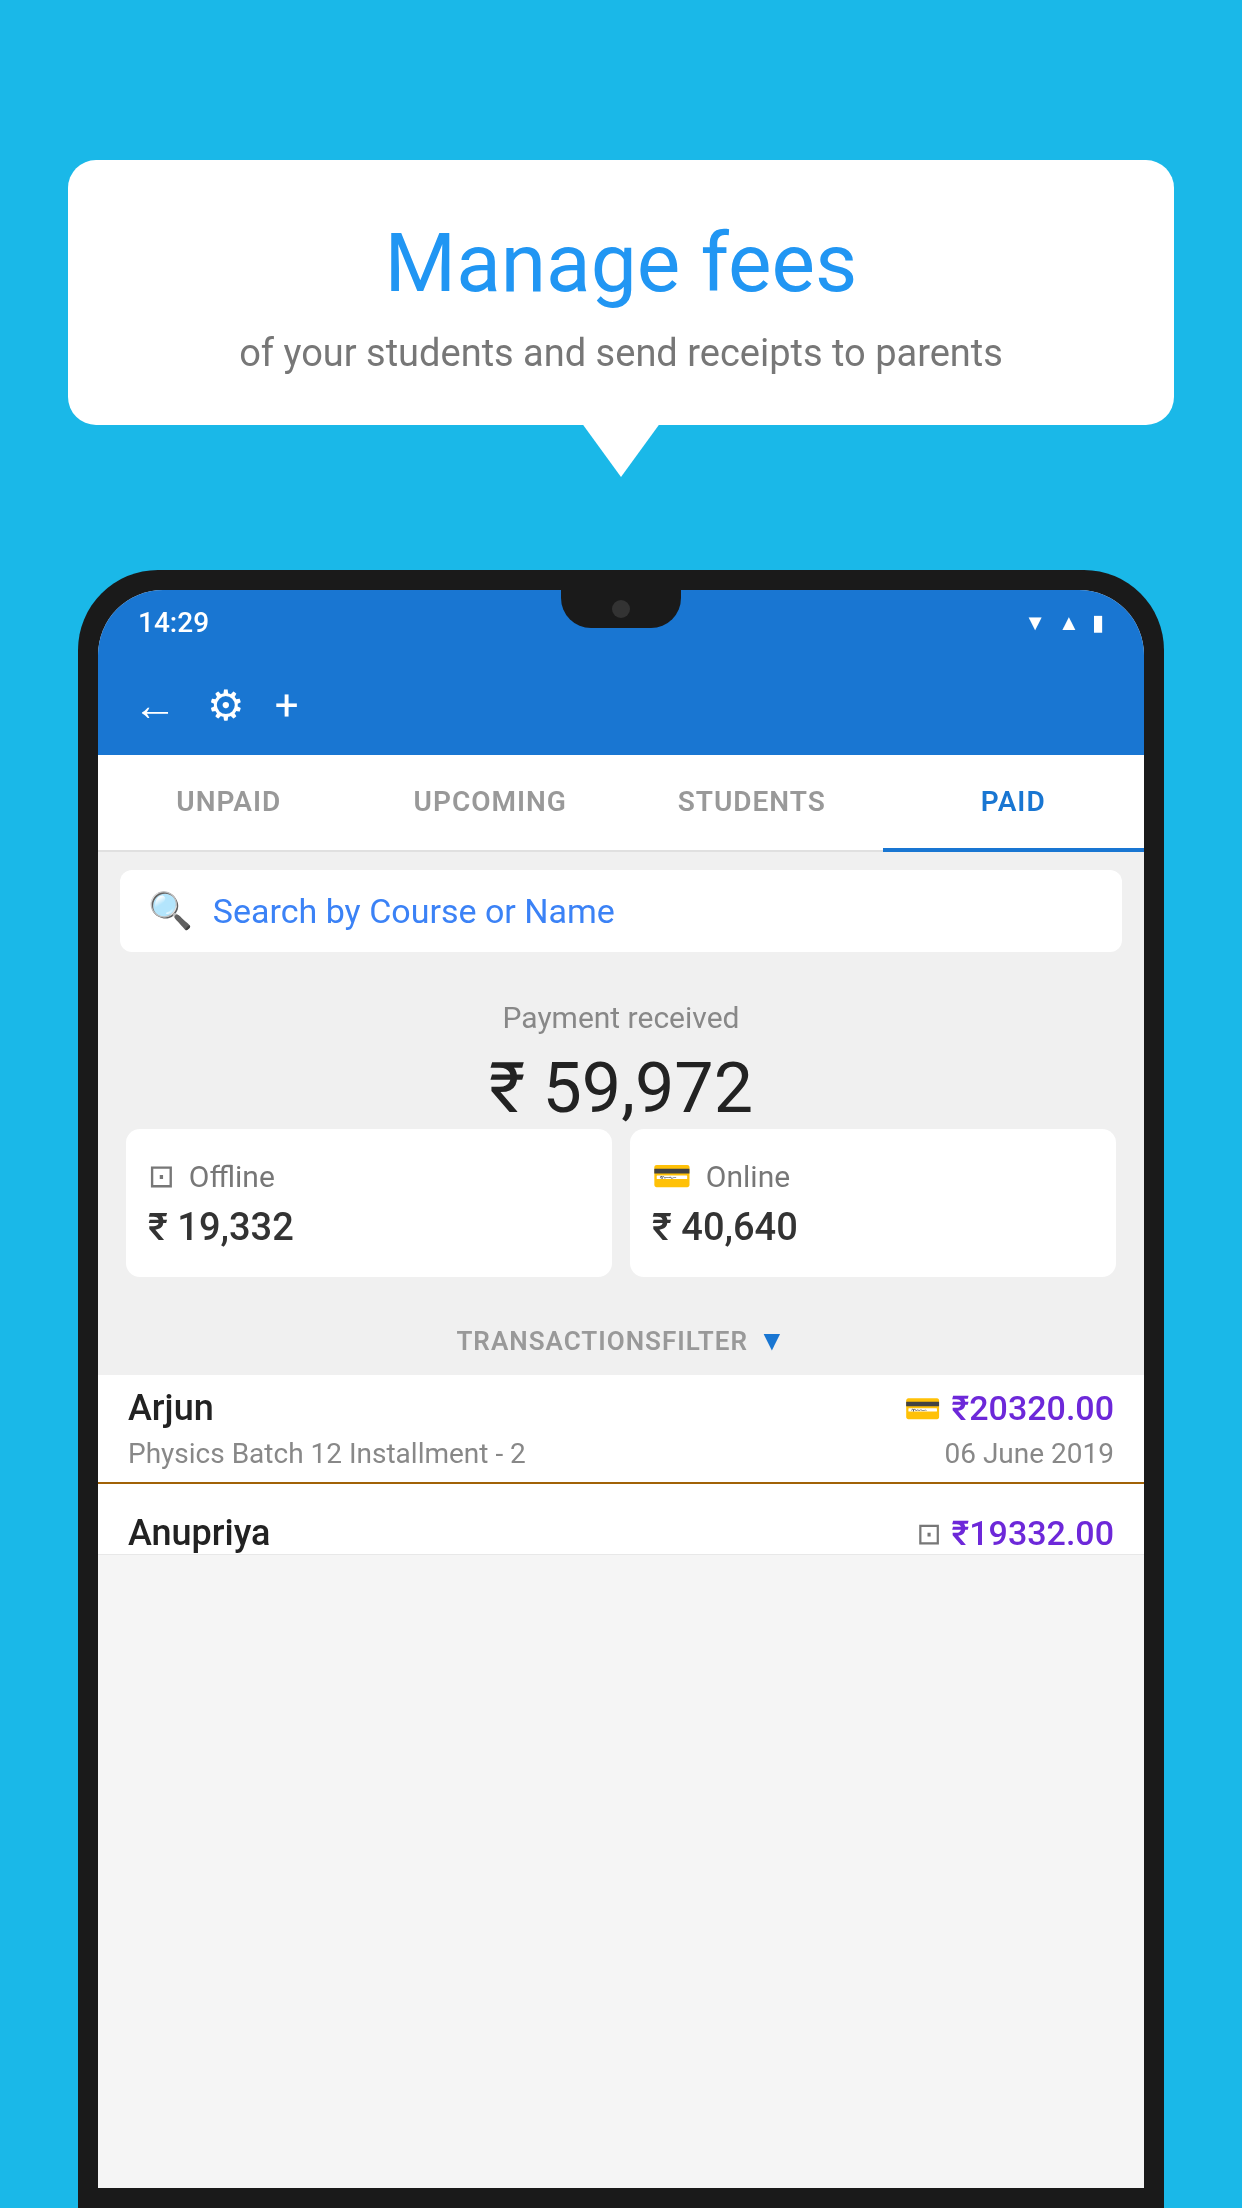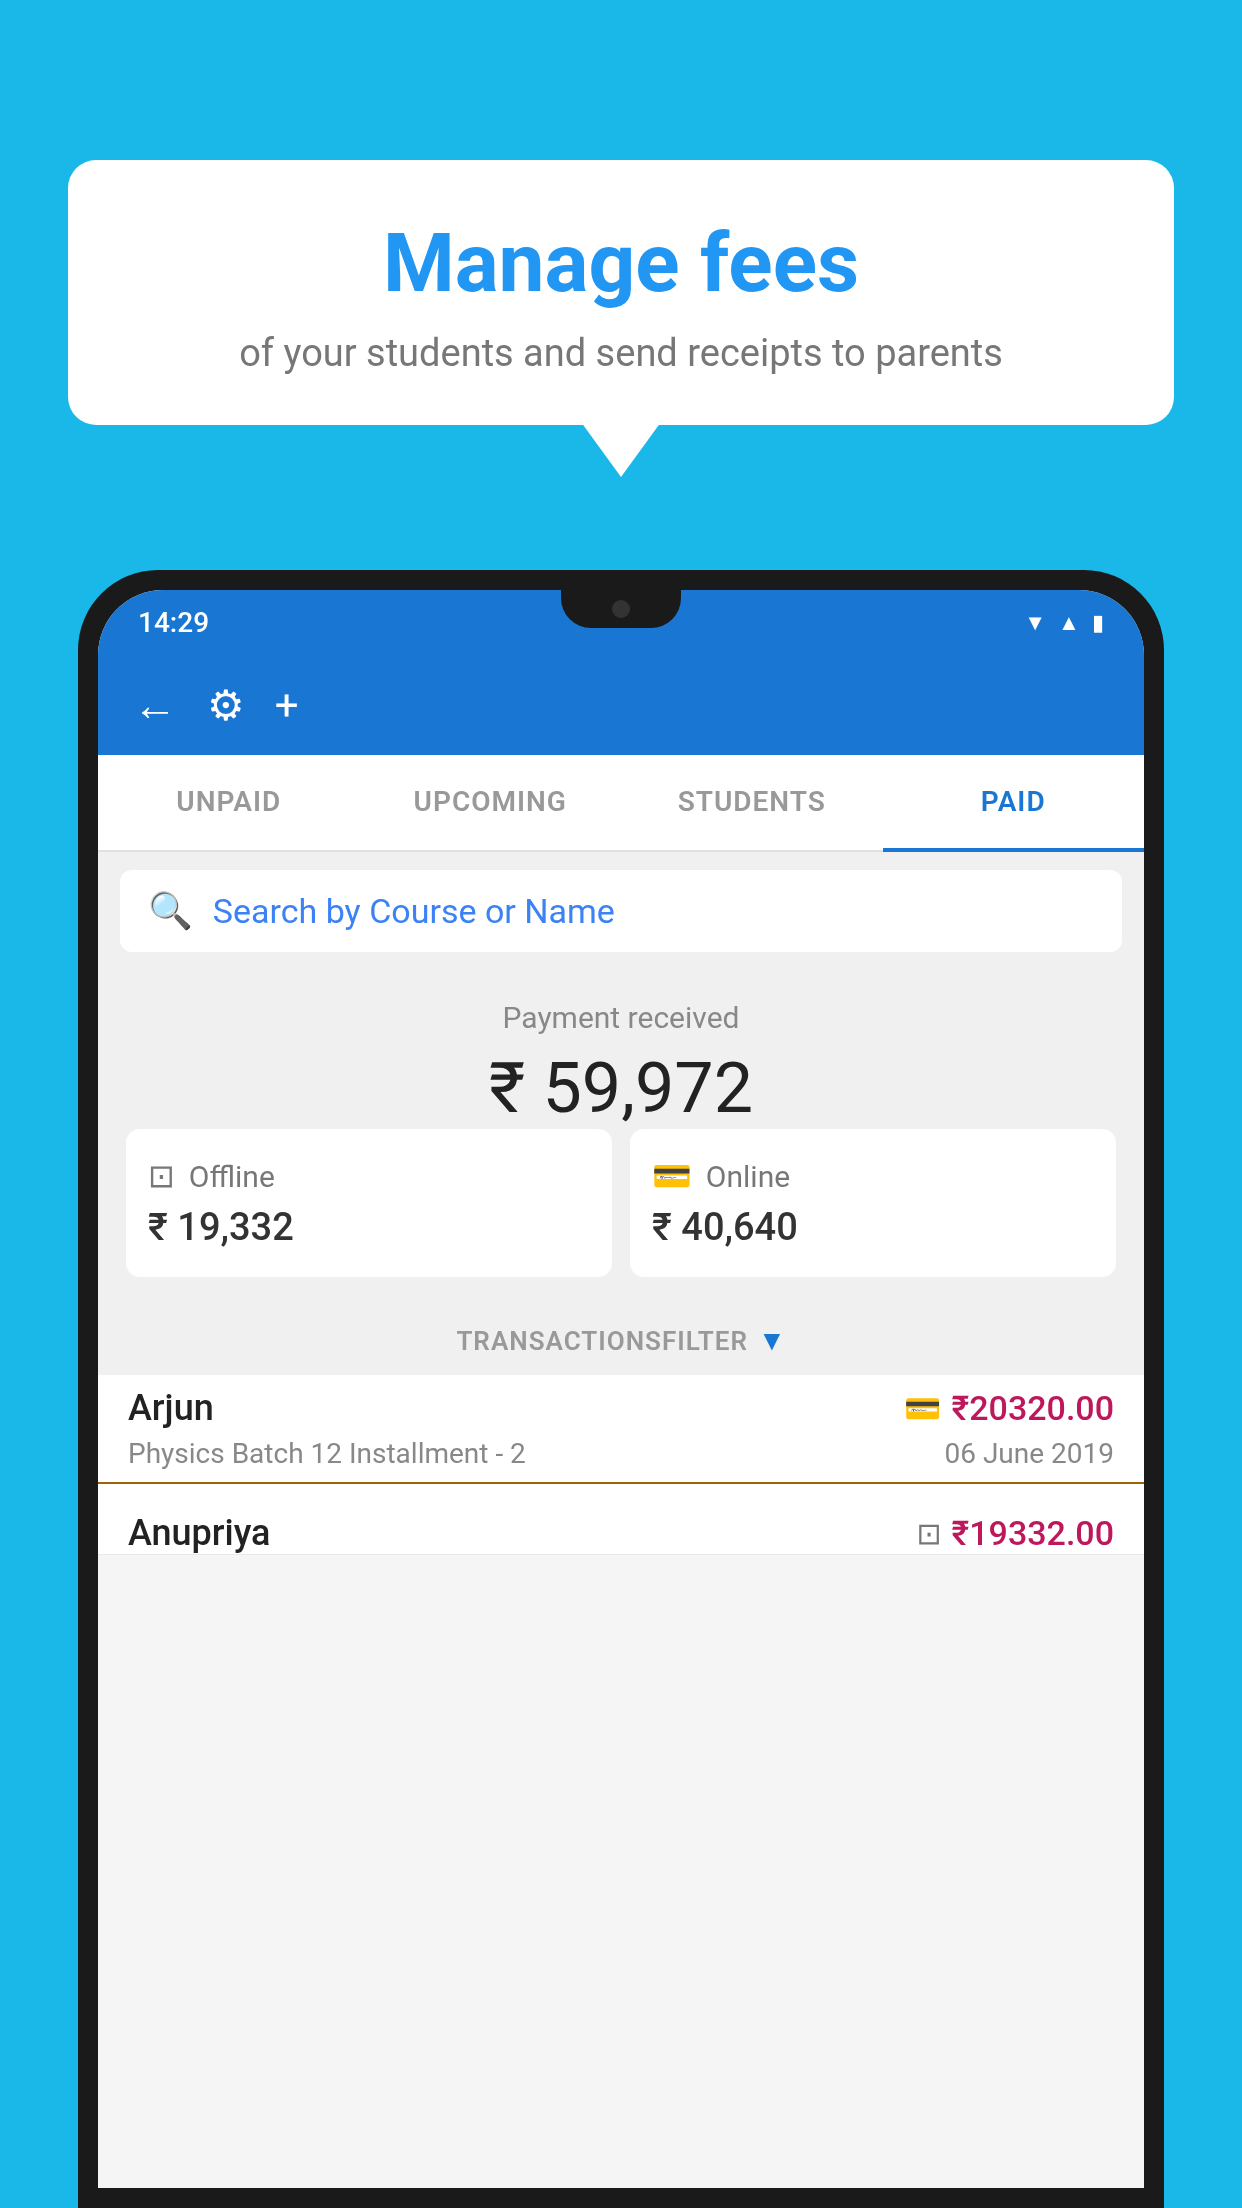--- a/index.html
+++ b/index.html
@@ -34,21 +34,21 @@
       width: 0;
       height: 0;
       border-left: 40px solid transparent;
       border-right: 40px solid transparent;
       border-top: 55px solid white;
     }
 
     .bubble-title {
       font-size: 82px;
       color: #2196f3;
-      font-weight: 700;
+      font-weight: 400;
       margin-bottom: 20px;
     }
 
     .bubble-subtitle {
       font-size: 38px;
       color: #777;
       font-weight: 400;
     }
 
     
@@ -333,21 +333,21 @@
       gap: 10px;
     }
 
     .transaction-amount-icon {
       color: #777;
       font-size: 30px;
     }
 
     .transaction-amount {
       font-size: 34px;
-      color: #be185d;
+      color: #6d28d9;
       font-weight: 500;
     }
 
     .transaction-sub {
       display: flex;
       justify-content: space-between;
       align-items: center;
     }
 
     .transaction-course {

